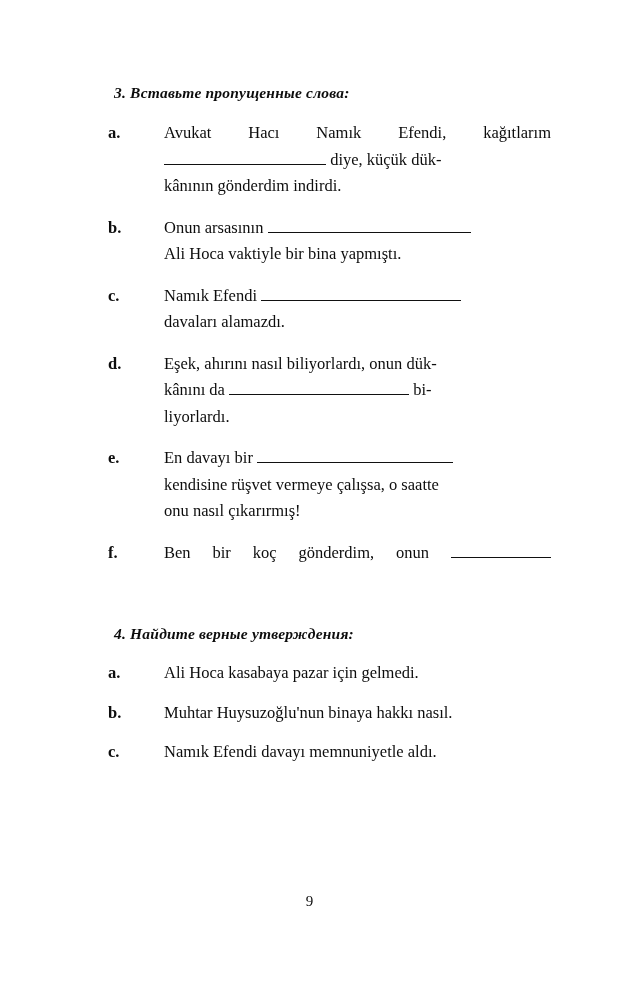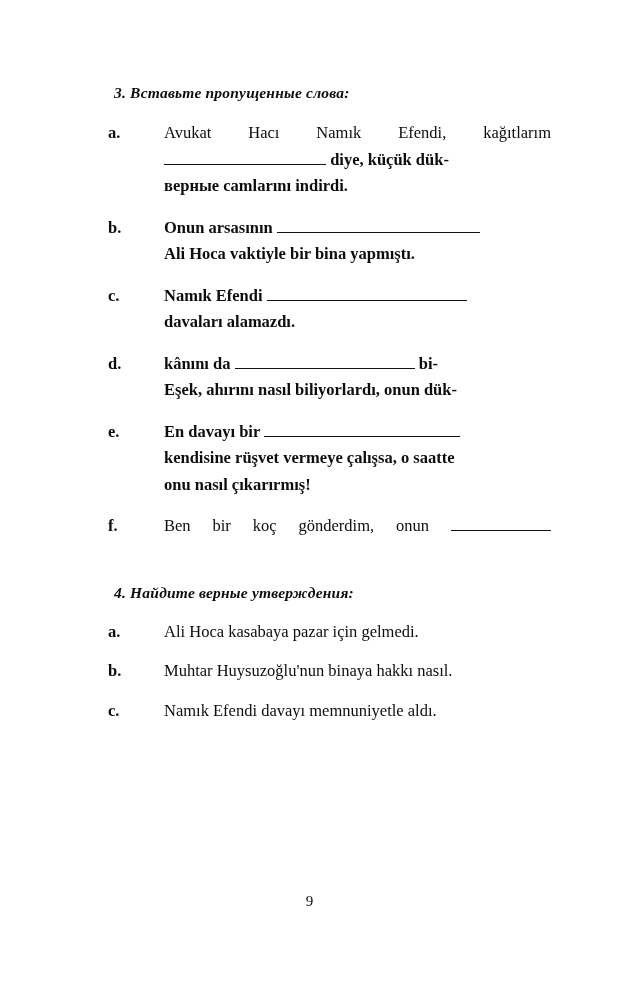--- a/index.html
+++ b/index.html
@@ -53,42 +53,41 @@
     margin-left: 34px;
   }
   .line-just {
     display: block;
     text-align: justify;
     text-align-last: justify;
     white-space: normal;
   }
   .line {
     display: block;
-    font-weight: bold;
   }
   .blank {
     display: inline-block;
     border-bottom: 1px solid #111;
     height: 15px;
     vertical-align: baseline;
   }
   .b-162 { width: 162px; }
   .b-200 { width: 200px; }
   .b-203 { width: 203px; }
   .b-180 { width: 180px; }
   .b-196 { width: 196px; }
   .b-100 { width: 100px; }
   .b-152 { width: 152px; }
   .gap-big { height: 28px; }
   .ex4-heading {
     font-style: italic;
     font-weight: bold;
     font-size: 15.5px;
     letter-spacing: 0.2px;
-    margin: 1px 0 17px 6px;
+    margin: 16px 0 17px 6px;
   }
   .item4 {
     display: flex;
     align-items: flex-start;
     margin-bottom: 13px;
   }
   .page-number {
     position: absolute;
     left: 0;
     right: 0;
@@ -105,21 +104,21 @@
 
   <h3 class="ex-heading">3. Вставьте пропущенные слова:</h3>
 
   <ul class="items">
 
     <li class="item">
       <span class="item-label">a.</span>
       <span class="item-body">
         <span class="line-just">Avukat Hacı Namık Efendi, kağıtlarım</span>
         <span class="line"><span class="blank b-162"></span><span class="sp"> </span><span>diye, küçük dük-</span></span>
-        <span class="line">верные camlarını indirdi.</span>
+        <span class="line">kânının gönderdim indirdi.</span>
       </span>
     </li>
 
     <li class="item">
       <span class="item-label">b.</span>
       <span class="item-body">
         <span class="line"><span>Onun arsasının</span><span class="sp"> </span><span class="blank b-203"></span></span>
         <span class="line">Ali Hoca vaktiyle bir bina yapmıştı.</span>
       </span>
     </li>
@@ -128,22 +127,23 @@
       <span class="item-label">c.</span>
       <span class="item-body">
         <span class="line"><span>Namık Efendi</span><span class="sp"> </span><span class="blank b-200"></span></span>
         <span class="line">davaları alamazdı.</span>
       </span>
     </li>
 
     <li class="item">
       <span class="item-label">d.</span>
       <span class="item-body">
+        <span class="line">Eşek, ahırını nasıl biliyorlardı, onun dük-</span>
         <span class="line"><span>kânını da</span><span class="sp"> </span><span class="blank b-180"></span><span class="sp"> </span><span>bi-</span></span>
-        <span class="line">Eşek, ahırını nasıl biliyorlardı, onun dük-</span>
+        <span class="line">liyorlardı.</span>
       </span>
     </li>
 
     <li class="item">
       <span class="item-label">e.</span>
       <span class="item-body">
         <span class="line"><span>En davayı bir</span><span class="sp"> </span><span class="blank b-196"></span></span>
         <span class="line">kendisine rüşvet vermeye çalışsa, o saatte</span>
         <span class="line">onu nasıl çıkarırmış!</span>
       </span>

